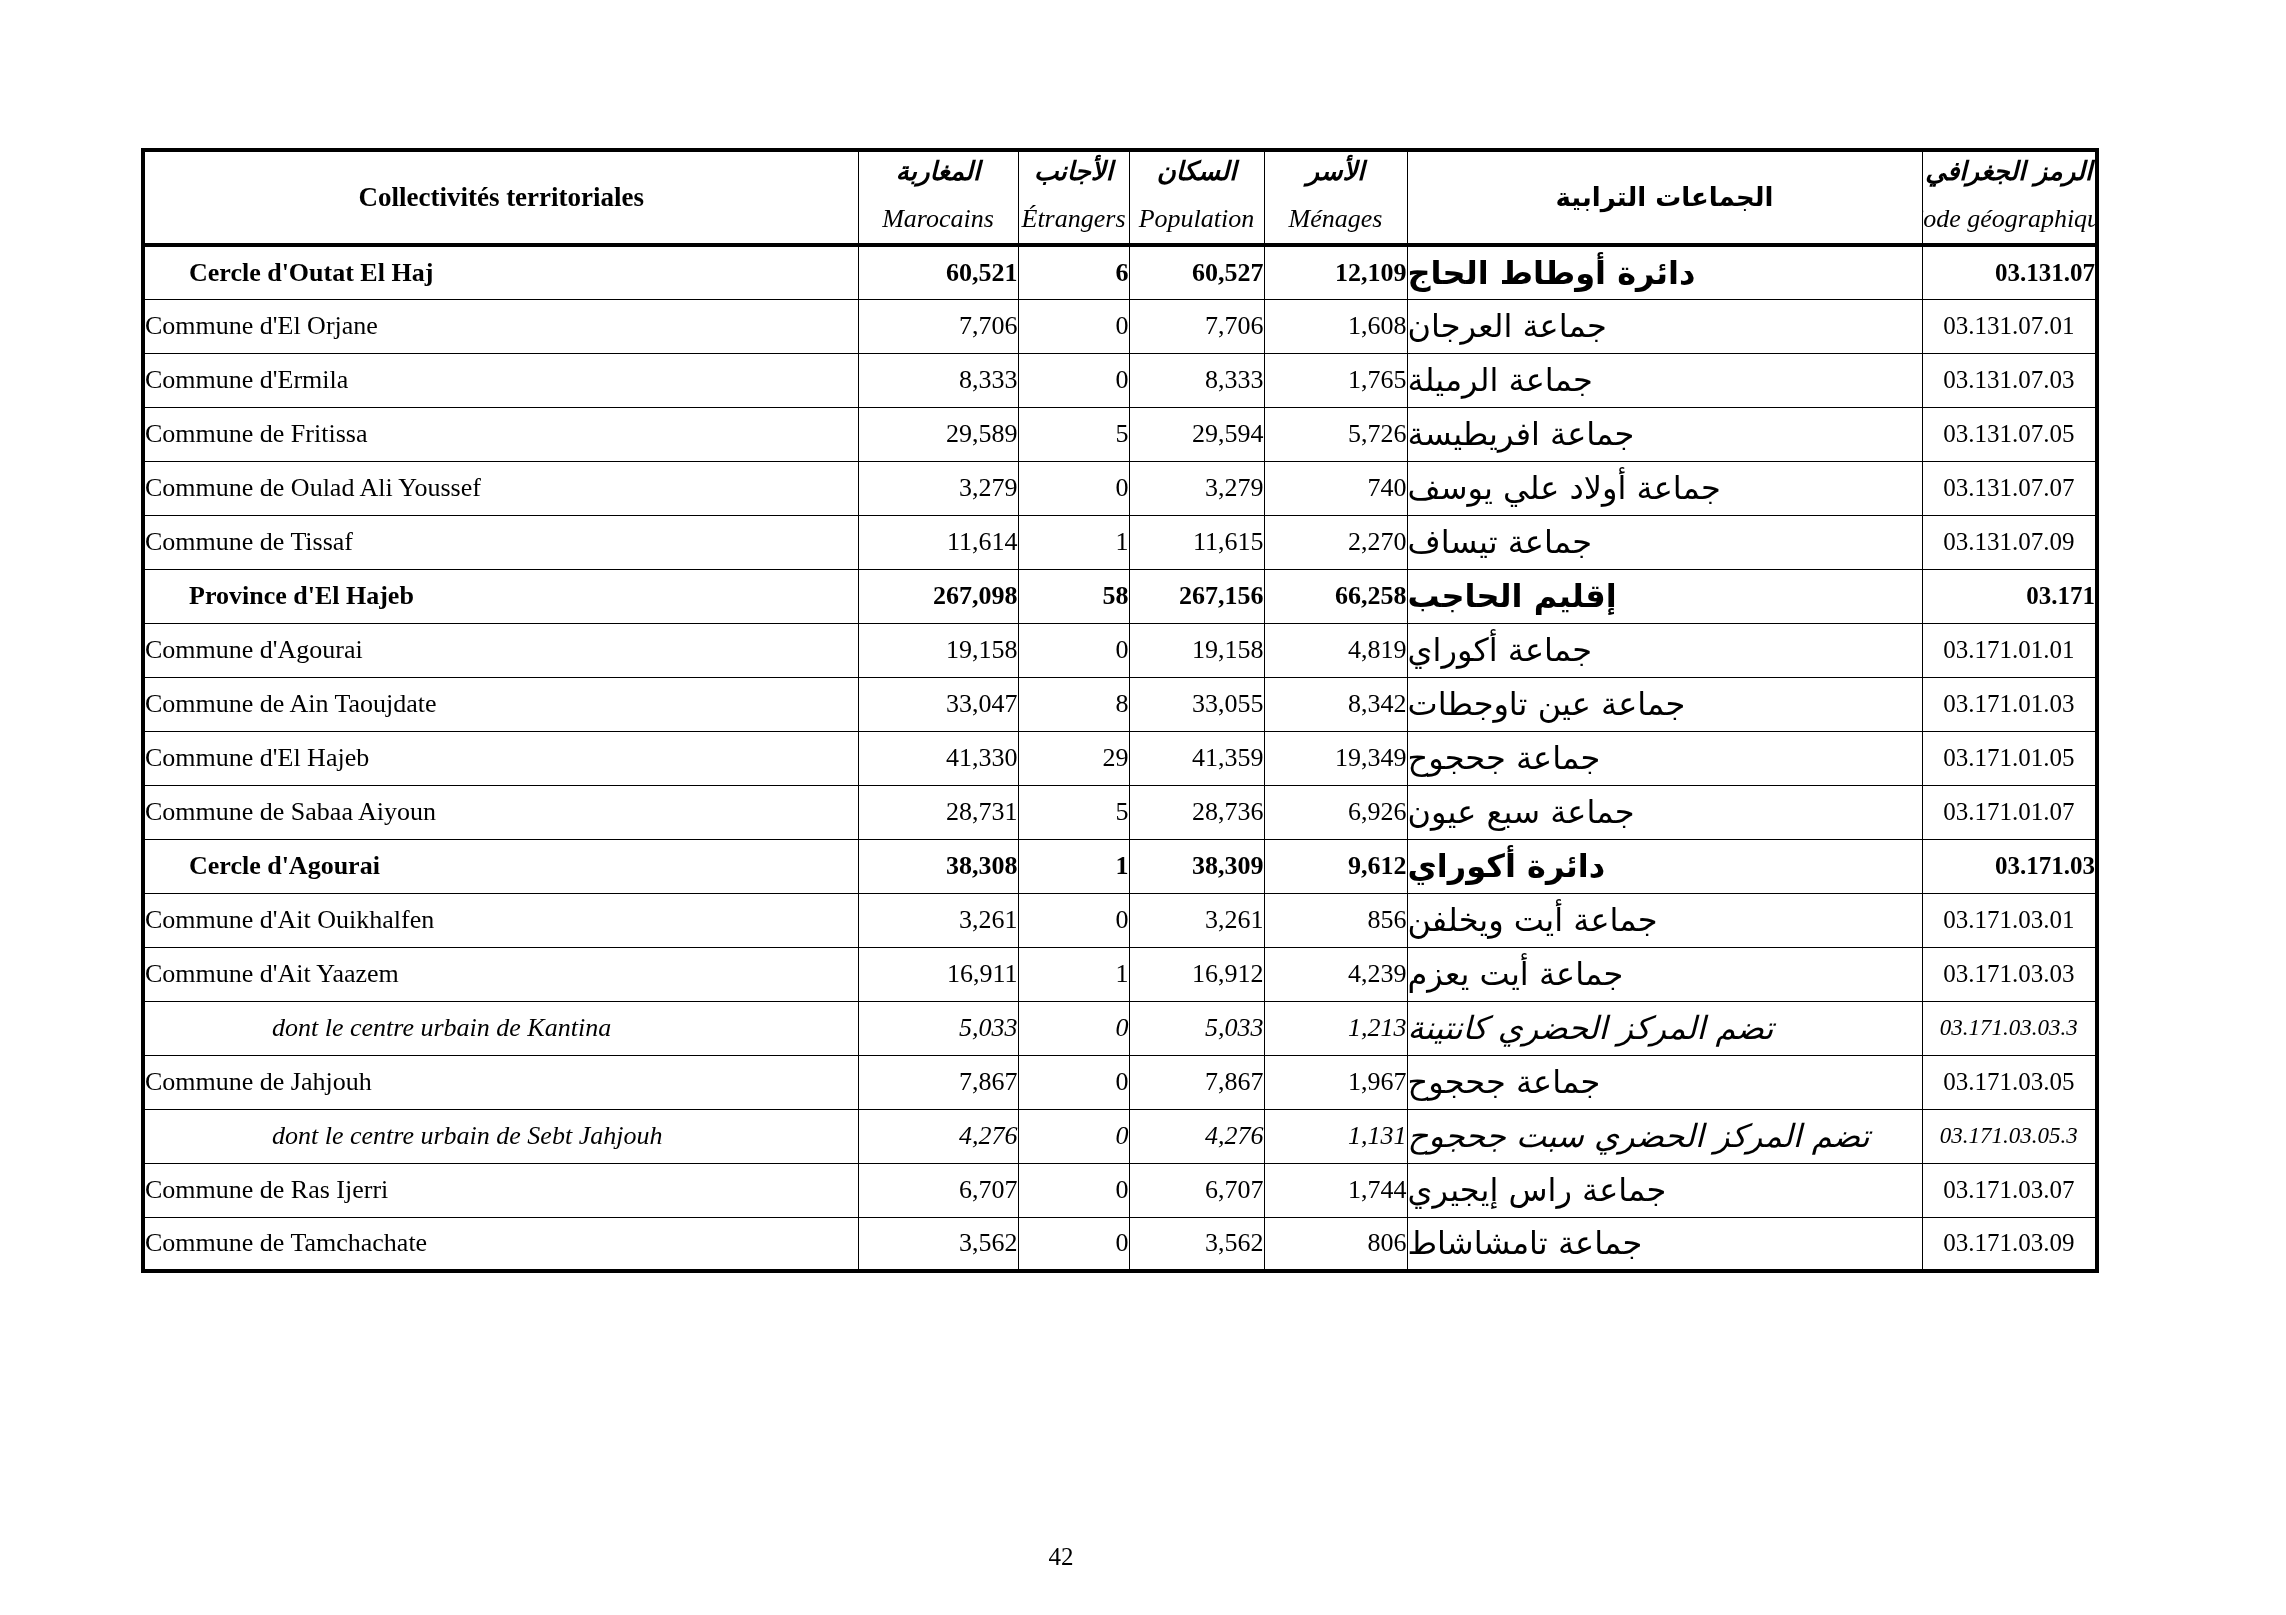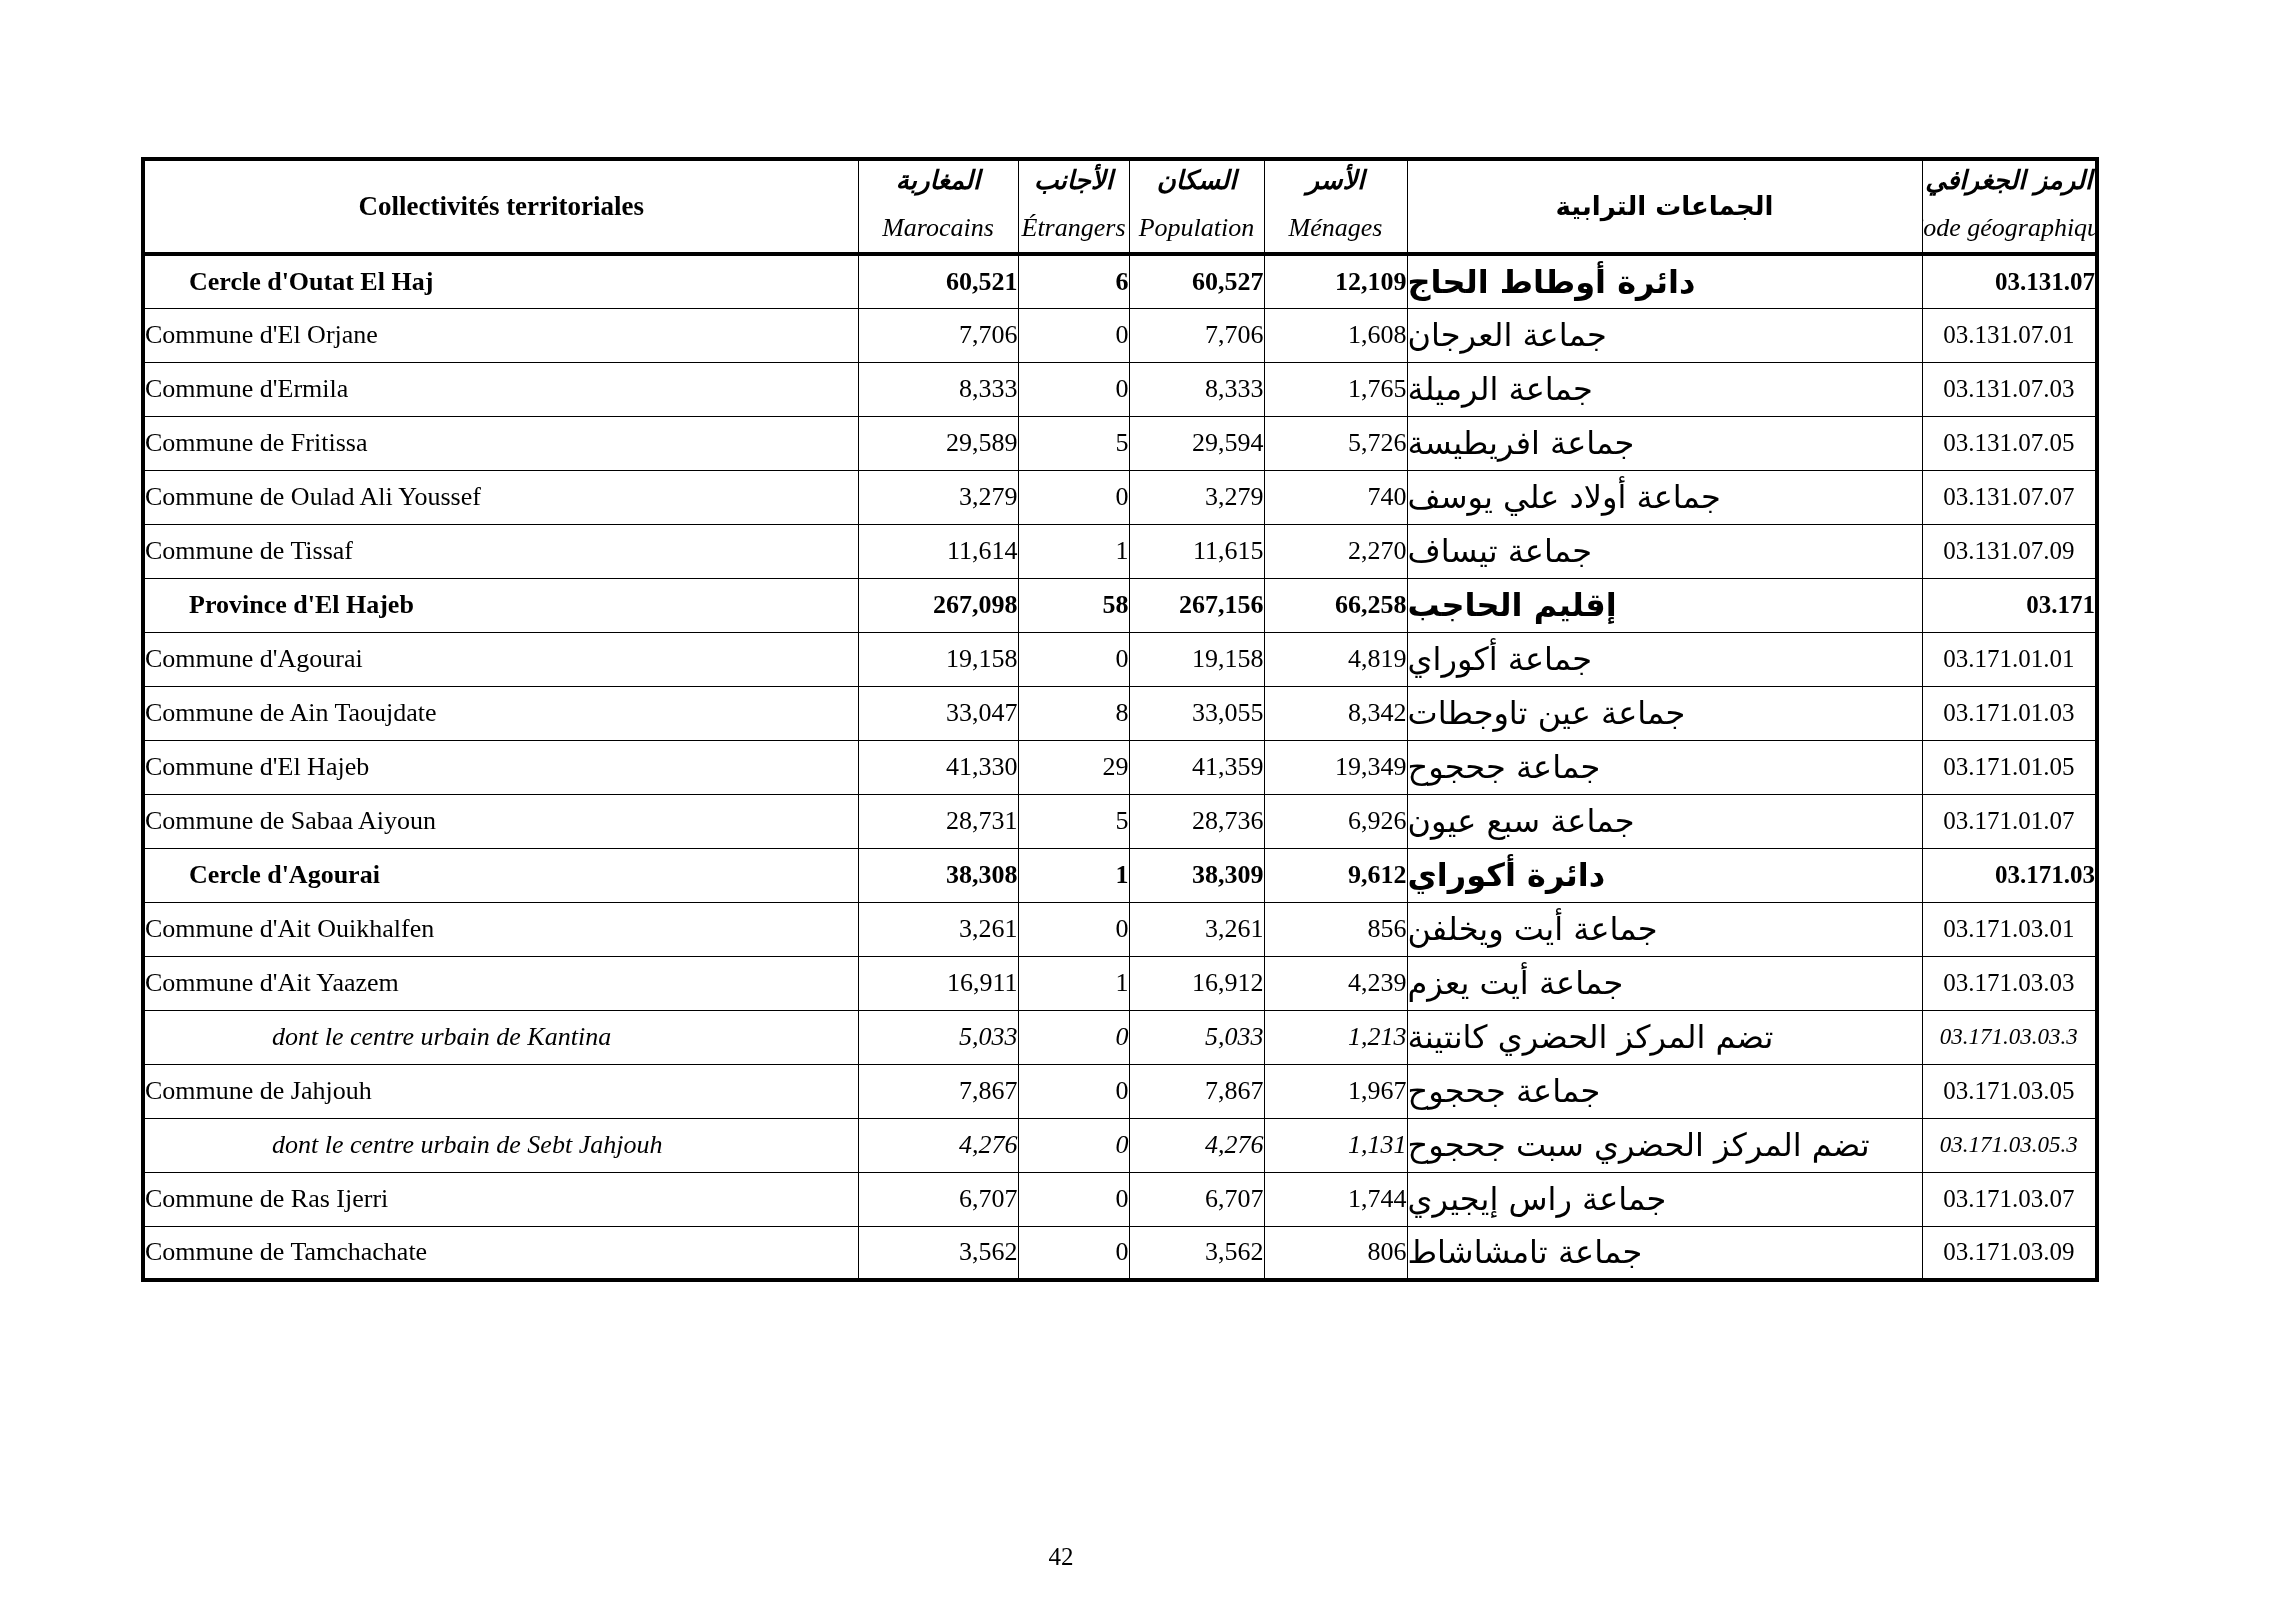--- a/index.html
+++ b/index.html
@@ -12,21 +12,21 @@
   .sheet {
     position: relative;
     width: 2286px;
     height: 1616px;
     background: #ffffff;
     overflow: hidden;
   }
   table.census {
     position: absolute;
     left: 141px;
-    top: 157px;
+    top: 148px;
     width: 1954px;
     border-collapse: collapse;
     table-layout: fixed;
     border: 4.8px solid #000000;
   }
   table.census th, table.census td {
     border: 1.9px solid #000000;
     padding: 0;
     overflow: hidden;
     white-space: nowrap;
@@ -85,21 +85,21 @@
     text-align: center;
     font-size: 25px;
     letter-spacing: 0px;
   }
   tr.sec td.c-name { font-weight: bold; padding-left: 44px; }
   tr.sec td.c-num  { font-weight: bold; }
   tr.sec td.c-ar   { font-weight: bold; }
   tr.sec td.c-code { font-weight: bold; text-align: right; }
   tr.sub td.c-name { font-style: italic; padding-left: 127px; }
   tr.sub td.c-num  { font-style: italic; }
-  tr.sub td.c-ar   { padding-right: 38px; margin-top: 36px; }
+  tr.sub td.c-ar   { font-style: italic; padding-right: 38px; margin-top: 36px; }
   tr.sub td.c-code { font-style: italic; font-size: 23px; margin-left: 48px; }
   .page-number {
     position: absolute;
     top: 1543px;
     left: 0;
     width: 2122px;
     text-align: center;
     font-size: 25px;
   }
 </style>

